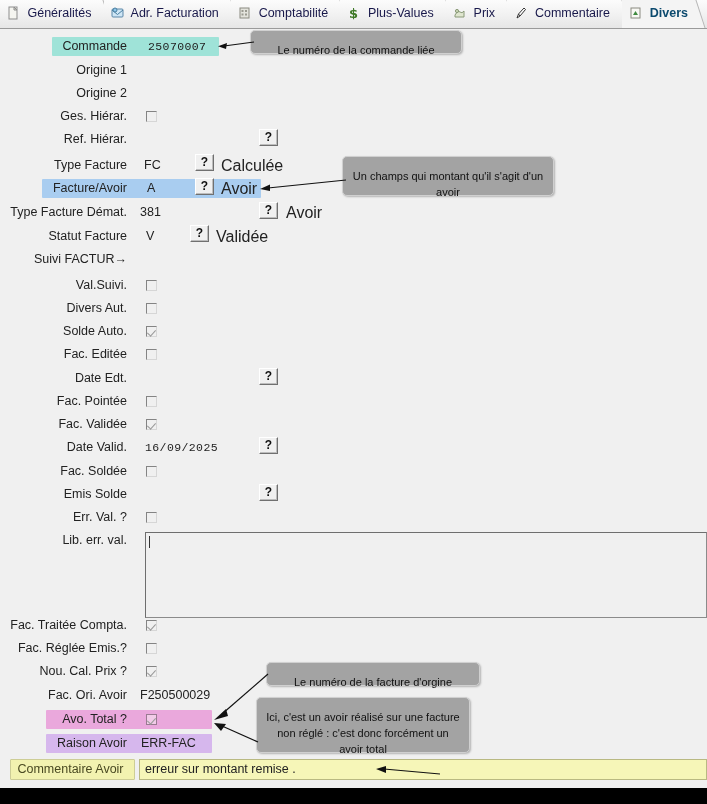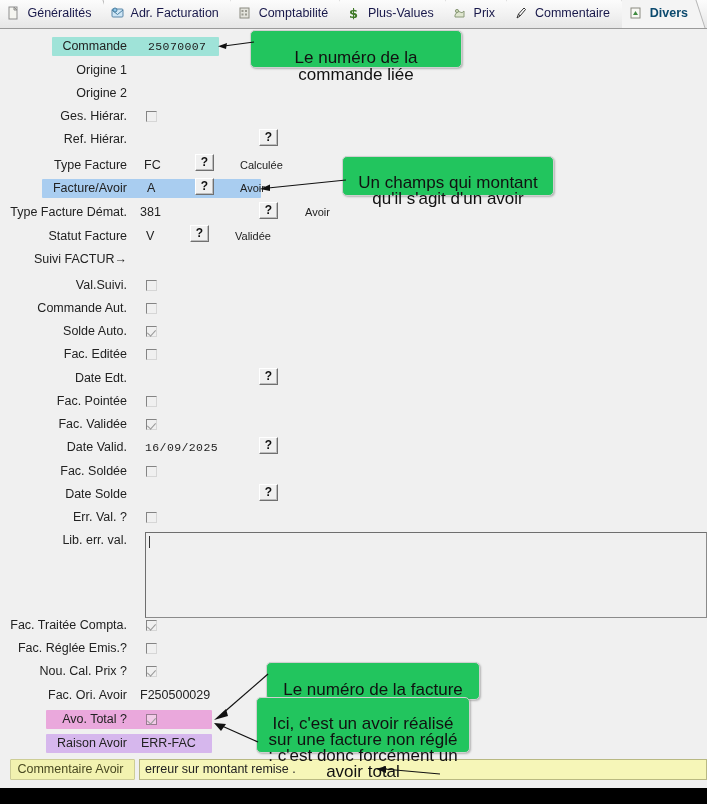--- a/index.html
+++ b/index.html
@@ -64,21 +64,21 @@
   
   #form{position:absolute;left:0;top:28px;width:707px;height:776px;}
   .lbl{
     position:absolute;text-align:right;font-size:12.5px;color:#222;
     line-height:19px;height:19px;
   }
   .val{
     position:absolute;font-size:12.5px;color:#222;line-height:19px;height:19px;text-align:center;
   }
   .val.mono{font-family:"Liberation Mono","DejaVu Sans Mono",monospace;font-size:11.5px;letter-spacing:.4px;}
-  .suffix{position:absolute;font-size:11px;color:#222;line-height:19px;height:19px;margin-left:19px;}
+  .suffix{position:absolute;font-size:16px;color:#222;line-height:19px;height:19px;}
 
   
   .band{position:absolute;height:19px;border-radius:1px;}
   .band.teal{background:#9fe3d8;}
   .band.blue{background:#a9cdf0;}
   .band.pink{background:#eaa8dc;}
   .band.purple{background:#d6b7ed;}
   .band.yellow{background:#f2f2b0;}
 
   
@@ -113,24 +113,24 @@
   }
   .caret{position:absolute;left:3px;top:3px;width:1px;height:12px;background:#333;}
 
   .yfield{
     position:absolute;background:#f6f6b8;border:1px solid #b9b982;box-sizing:border-box;
     font-size:12.5px;line-height:19px;color:#222;padding-left:5px;height:21px;
   }
 
   
   .callout{
-    position:absolute;background:#22c55e;border:1px solid #d0d0d0;border-radius:5px;
+    position:absolute;background:#a3a3a3;border:1px solid #d0d0d0;border-radius:5px;
     box-shadow:1px 1px 2px rgba(0,0,0,.25);
-    font-size:17px;color:#111;text-align:center;line-height:16px;
-    padding:18px 8px;box-sizing:border-box;
+    font-size:11px;color:#111;text-align:center;line-height:16px;
+    padding:11px 8px;box-sizing:border-box;
   }
   .arrow{position:absolute;overflow:visible;}
   .arrow svg{display:block;overflow:visible;}
 
   
   #blackbar{position:absolute;left:0;top:788px;width:707px;height:16px;background:#000;}
 </style>
 </head>
 <body>
 
@@ -251,21 +251,21 @@
     <div class="lbl" style="left:10px;top:199px;width:117px;">Statut Facture</div>
     <div class="val" style="left:146px;top:199px;">V</div>
     <div class="qbtn" style="left:190px;top:197px;">?</div>
     <div class="suffix" style="left:216px;top:199px;">Validée</div>
 
     <div class="lbl" style="left:10px;top:222px;width:117px;">Suivi FACTUR→</div>
 
     <div class="lbl" style="left:10px;top:248px;width:117px;">Val.Suivi.</div>
     <div class="cb" style="left:146px;top:252px;"></div>
 
-    <div class="lbl" style="left:10px;top:271px;width:117px;">Commande Aut.</div>
+    <div class="lbl" style="left:10px;top:271px;width:117px;">Divers Aut.</div>
     <div class="cb" style="left:146px;top:275px;"></div>
 
     <div class="lbl" style="left:10px;top:294px;width:117px;">Solde Auto.</div>
     <div class="cb checked" style="left:146px;top:298px;"></div>
 
     <div class="lbl" style="left:10px;top:317px;width:117px;">Fac. Editée</div>
     <div class="cb" style="left:146px;top:321px;"></div>
 
     <div class="lbl" style="left:10px;top:341px;width:117px;">Date Edt.</div>
     <div class="qbtn" style="left:259px;top:340px;">?</div>
@@ -276,21 +276,21 @@
     <div class="lbl" style="left:10px;top:387px;width:117px;">Fac. Validée</div>
     <div class="cb checked" style="left:146px;top:391px;"></div>
 
     <div class="lbl" style="left:10px;top:410px;width:117px;">Date Valid.</div>
     <div class="val mono" style="left:145px;top:410px;">16/09/2025</div>
     <div class="qbtn" style="left:259px;top:409px;">?</div>
 
     <div class="lbl" style="left:10px;top:434px;width:117px;">Fac. Soldée</div>
     <div class="cb" style="left:146px;top:438px;"></div>
 
-    <div class="lbl" style="left:10px;top:457px;width:117px;">Date Solde</div>
+    <div class="lbl" style="left:10px;top:457px;width:117px;">Emis Solde</div>
     <div class="qbtn" style="left:259px;top:456px;">?</div>
 
     <div class="lbl" style="left:10px;top:480px;width:117px;">Err. Val. ?</div>
     <div class="cb" style="left:146px;top:484px;"></div>
 
     <div class="lbl" style="left:10px;top:503px;width:117px;">Lib. err. val.</div>
     <div class="tarea" style="left:145px;top:504px;width:562px;height:86px;">
       <span class="caret"></span>
     </div>
 

